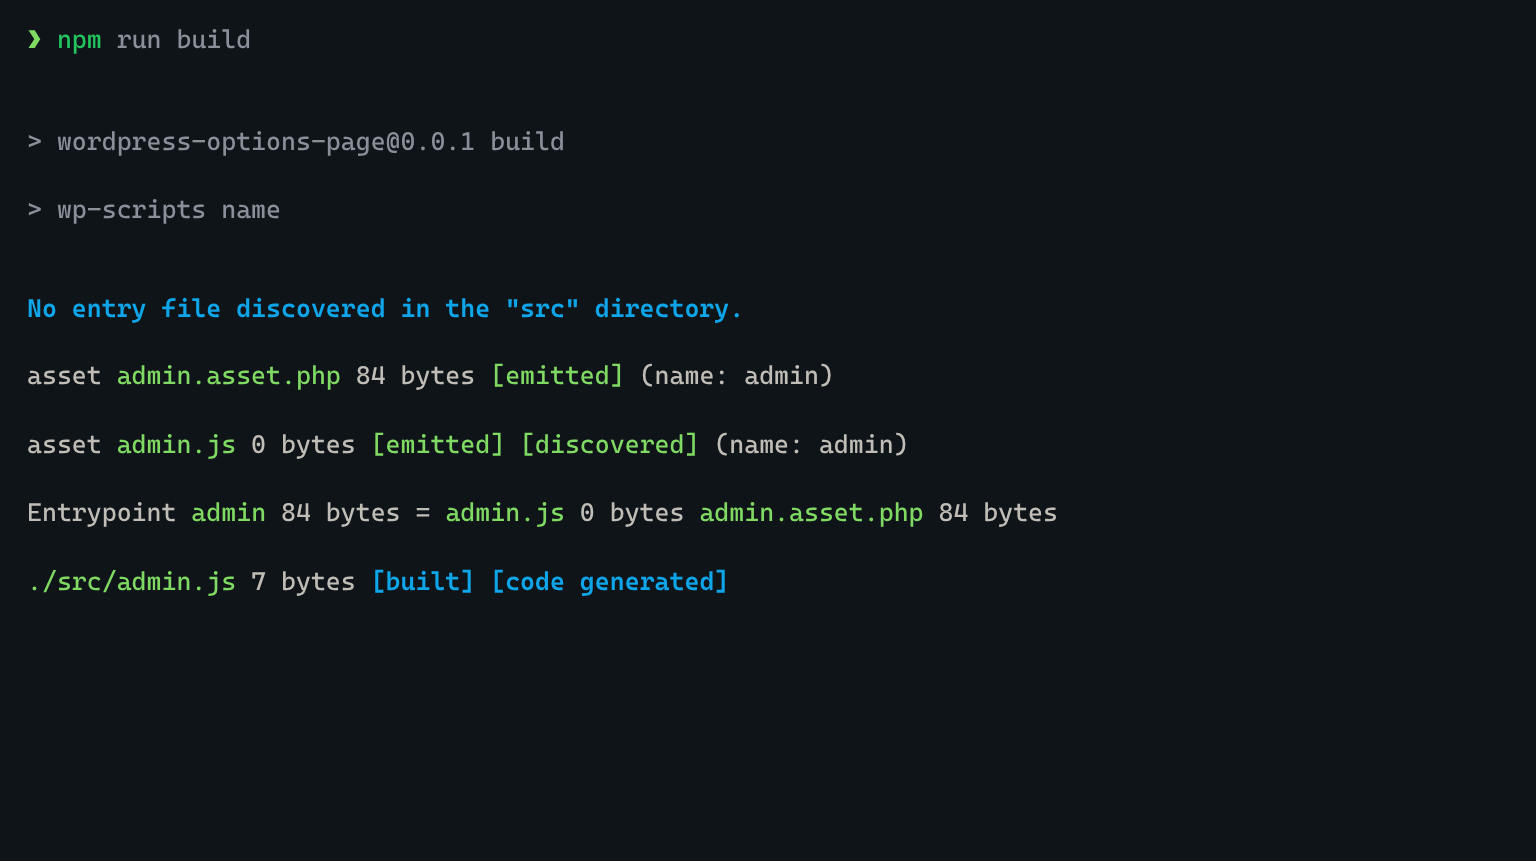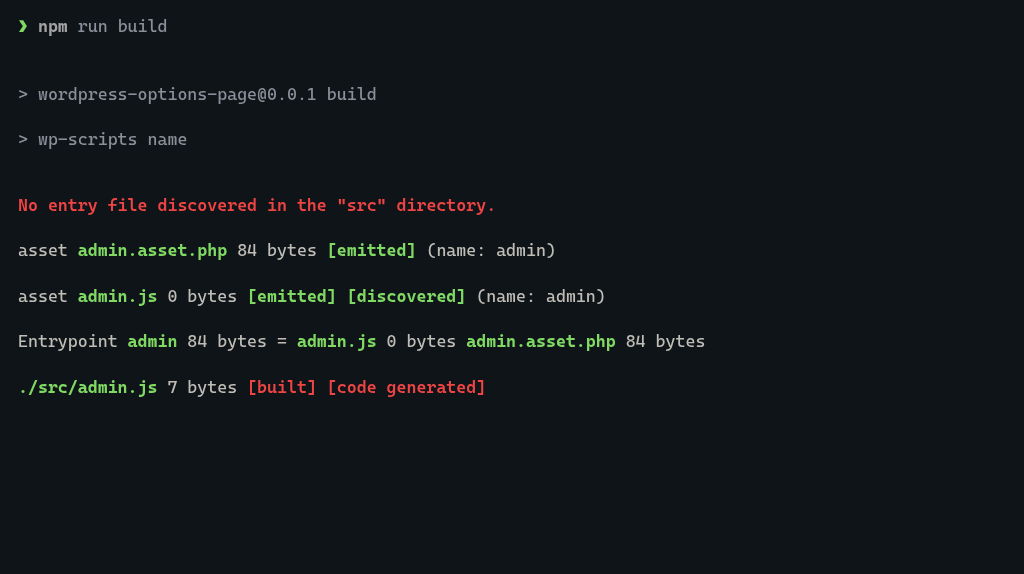--- a/index.html
+++ b/index.html
@@ -29,34 +29,34 @@
       height: 42px;
     }
     .spacer-sm {
       height: 20px;
     }
     .prompt-arrow {
       color: #7fd962;
       font-weight: bold;
     }
     .cmd-green {
-      color: #a3a3a3;
-      font-weight: 700;
+      color: #22c55e;
+      font-weight: 400;
     }
     .dim {
       color: #8a8f99;
       text-align: center;
     }
     .yellow {
-      color: #ef4444;
+      color: #0ea5e9;
       font-weight: 600;
     }
     .green {
       color: #7fd962;
-      font-weight: 700;
+      font-weight: 400;
     }
     .norm {
       color: #bfbdb6;
       margin-top: 12px;
     }
   </style>
 </head>
 <body>
 
 <div>

